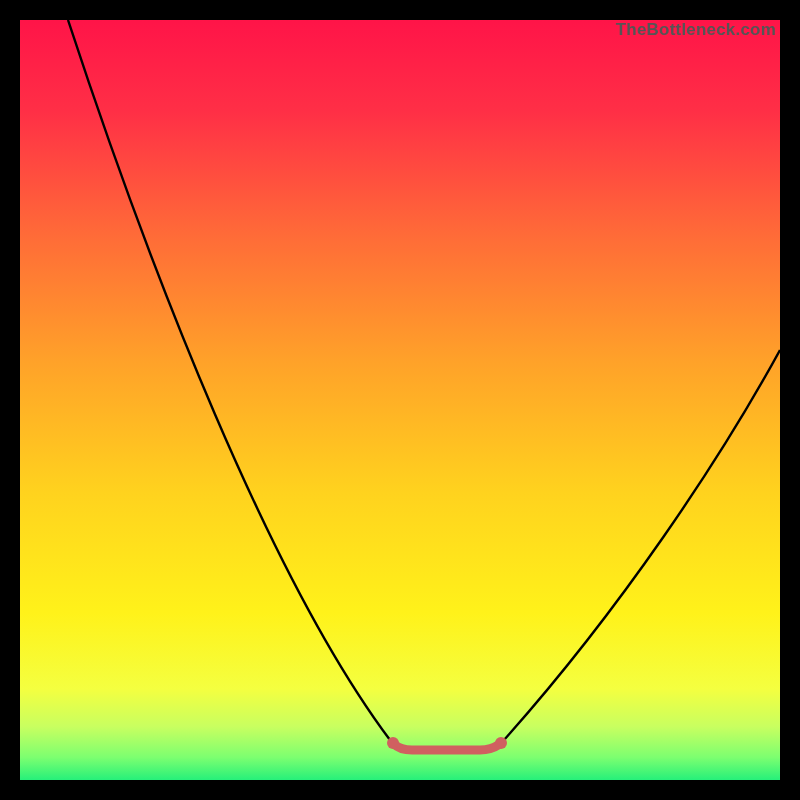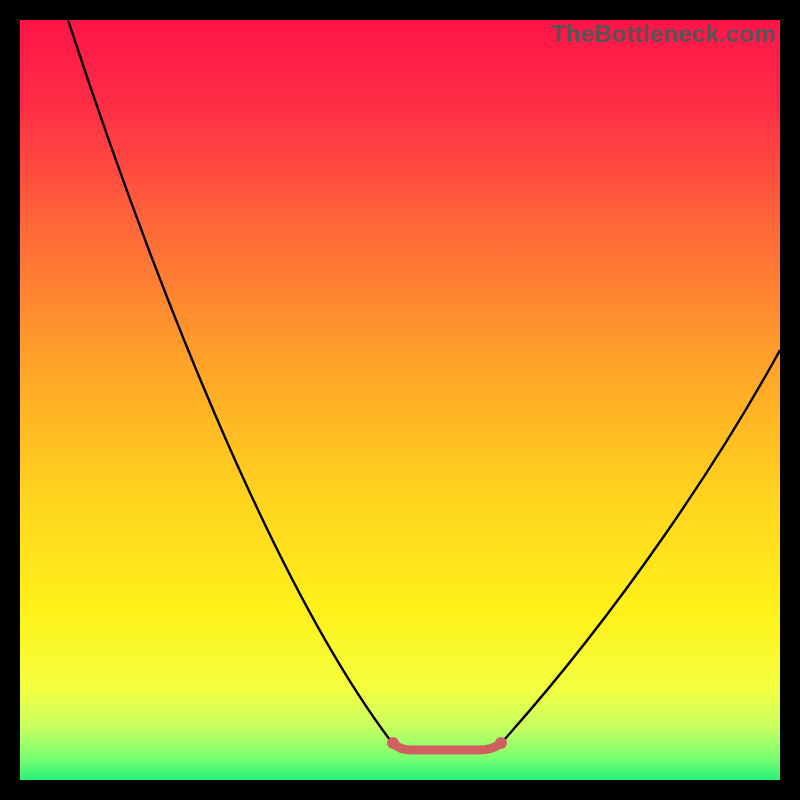--- a/index.html
+++ b/index.html
@@ -35,21 +35,21 @@
   .curve-layer {
     position: absolute;
     inset: 0;
     width: 100%;
     height: 100%;
   }
   .watermark {
     position: absolute;
     top: 0;
     right: 4px;
-    font-size: 24px;
+    font-size: 17px;
     font-weight: 600;
     color: #555;
     letter-spacing: 0.2px;
     user-select: none;
   }
 </style>
 </head>
 <body>
 <div class="frame">
 

